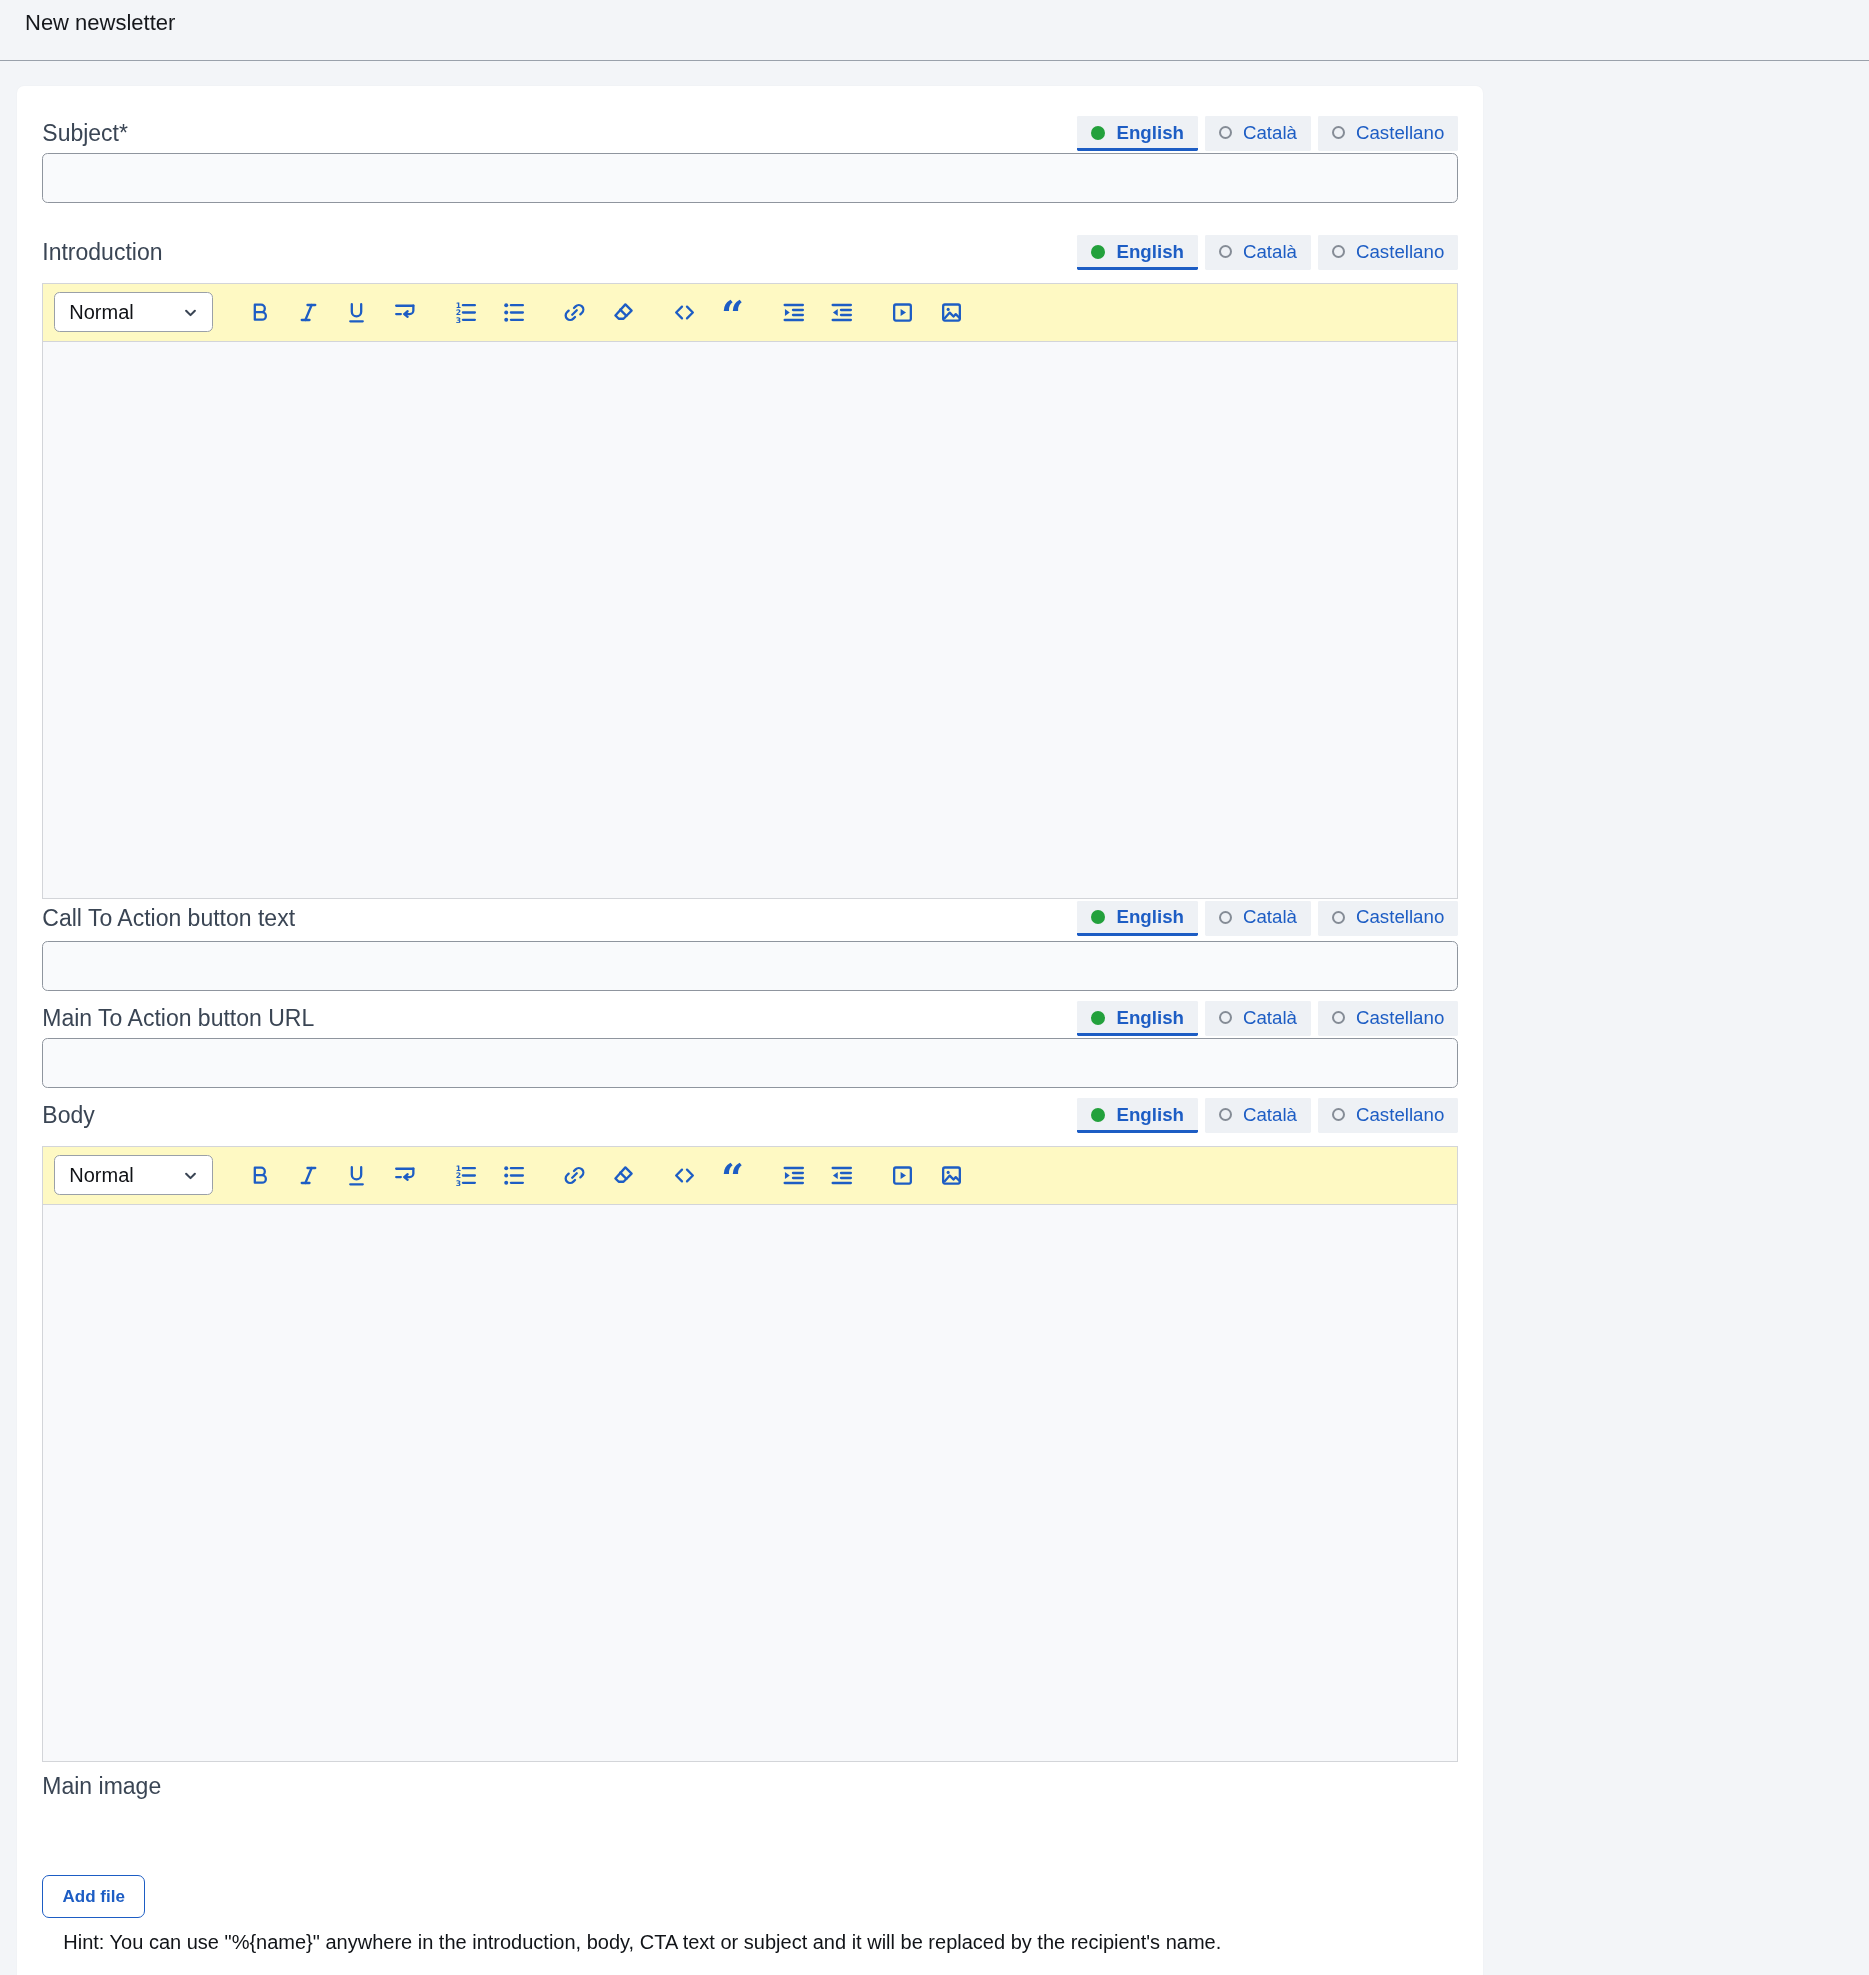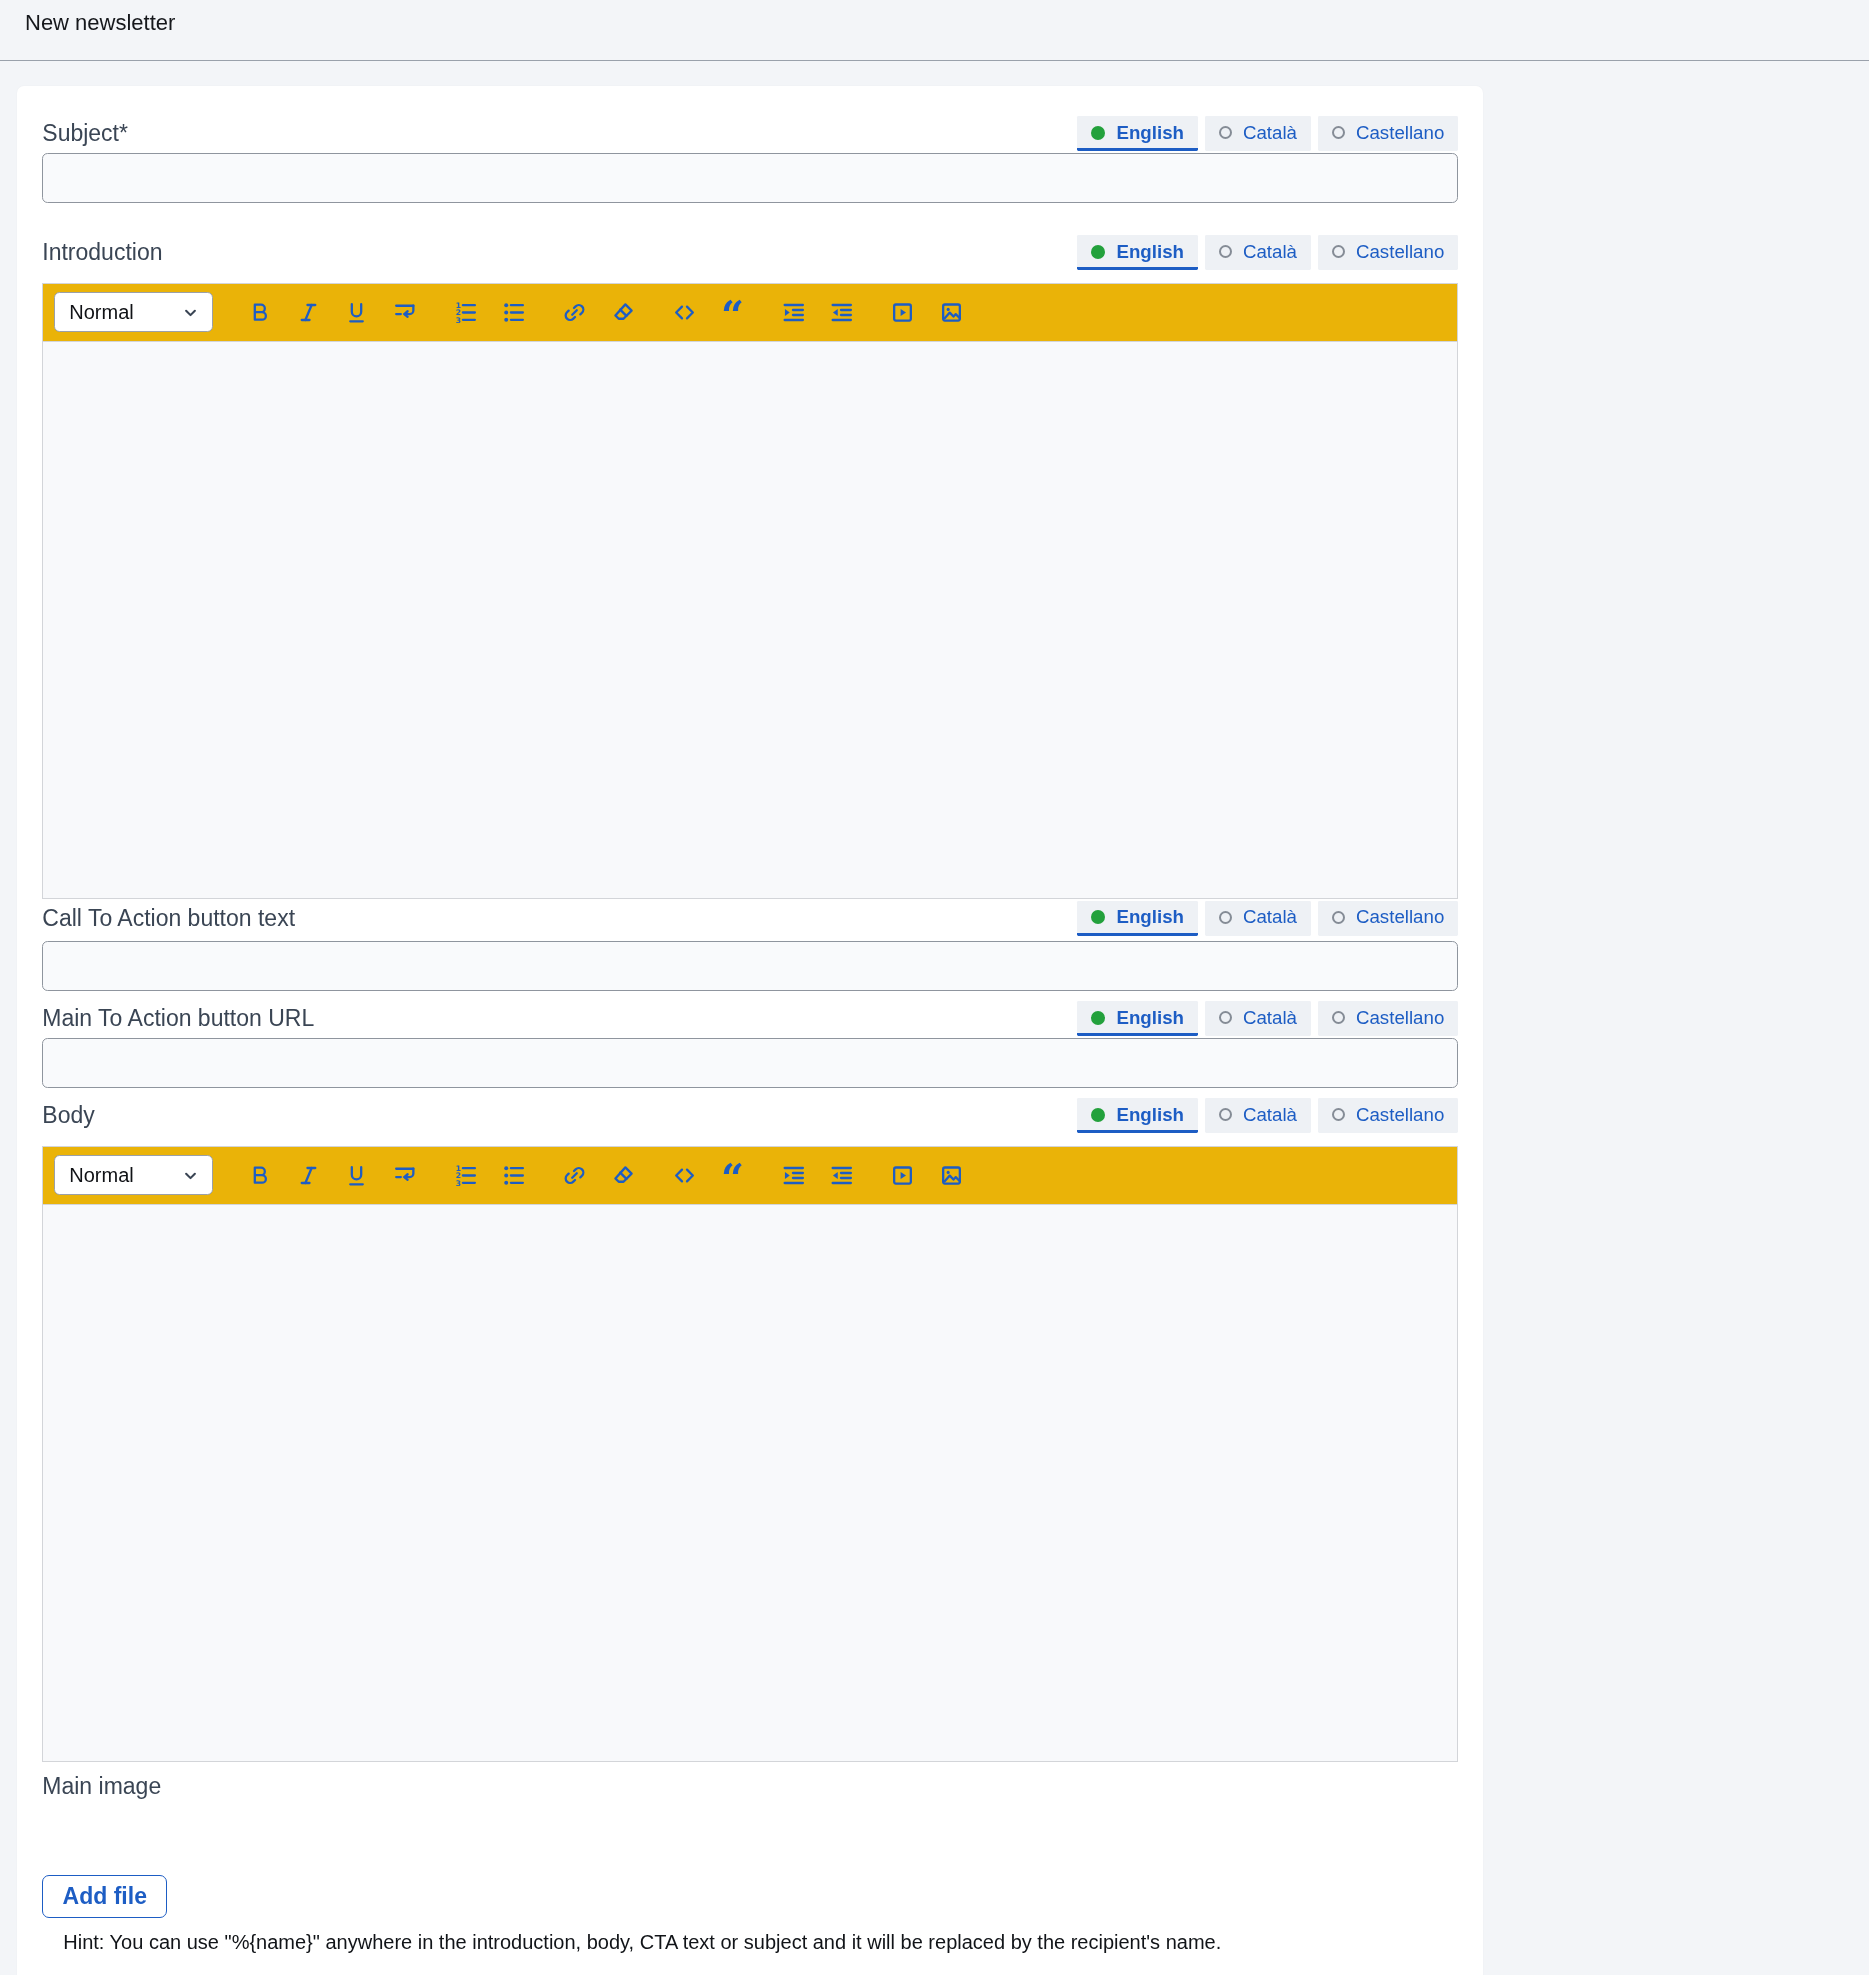--- a/index.html
+++ b/index.html
@@ -74,21 +74,21 @@
     padding:0 14px;
     font-family:"Liberation Sans", sans-serif;
     outline:none;
   }
   .mt0{margin-top:0;} .mt4{margin-top:2.8px;} .mt8{margin-top:5.5px;}
   .mt12{margin-top:8.3px;} .mt44{margin-top:30px;gap:13px;}
   
   .editor{
     margin-top:11px;
     border:1.4px solid var(--editor-border);
-    background:#eab308;
+    background:#fef9c3;
   }
   .editor-toolbar{
     display:flex;align-items:center;gap:32px;
     padding:8.3px 11px;
     border-bottom:1.4px solid var(--editor-border);
     flex-wrap:nowrap;
   }
   .para-select{
     display:inline-flex;align-items:center;justify-content:space-between;
     width:159px;height:40px;
@@ -116,21 +116,21 @@
     font-size:21px;color:#16181c;
   }
   
   .add-file-btn{
     display:inline-block;
     margin-top:69px;
     height:43px;padding:0 19.3px;
     background:#fff;
     border:1.7px solid var(--blue);
     border-radius:7px;
-    color:var(--blue);font-size:23px;font-weight:700;
+    color:var(--blue);font-size:17px;font-weight:700;
     font-family:"Liberation Sans", sans-serif;
     cursor:pointer;
   }
   .hint-text{
     margin:12.4px 0 0 21px;
     font-size:20px;color:#111418;font-weight:400;
   }
 </style>
 </head>
 <body>

